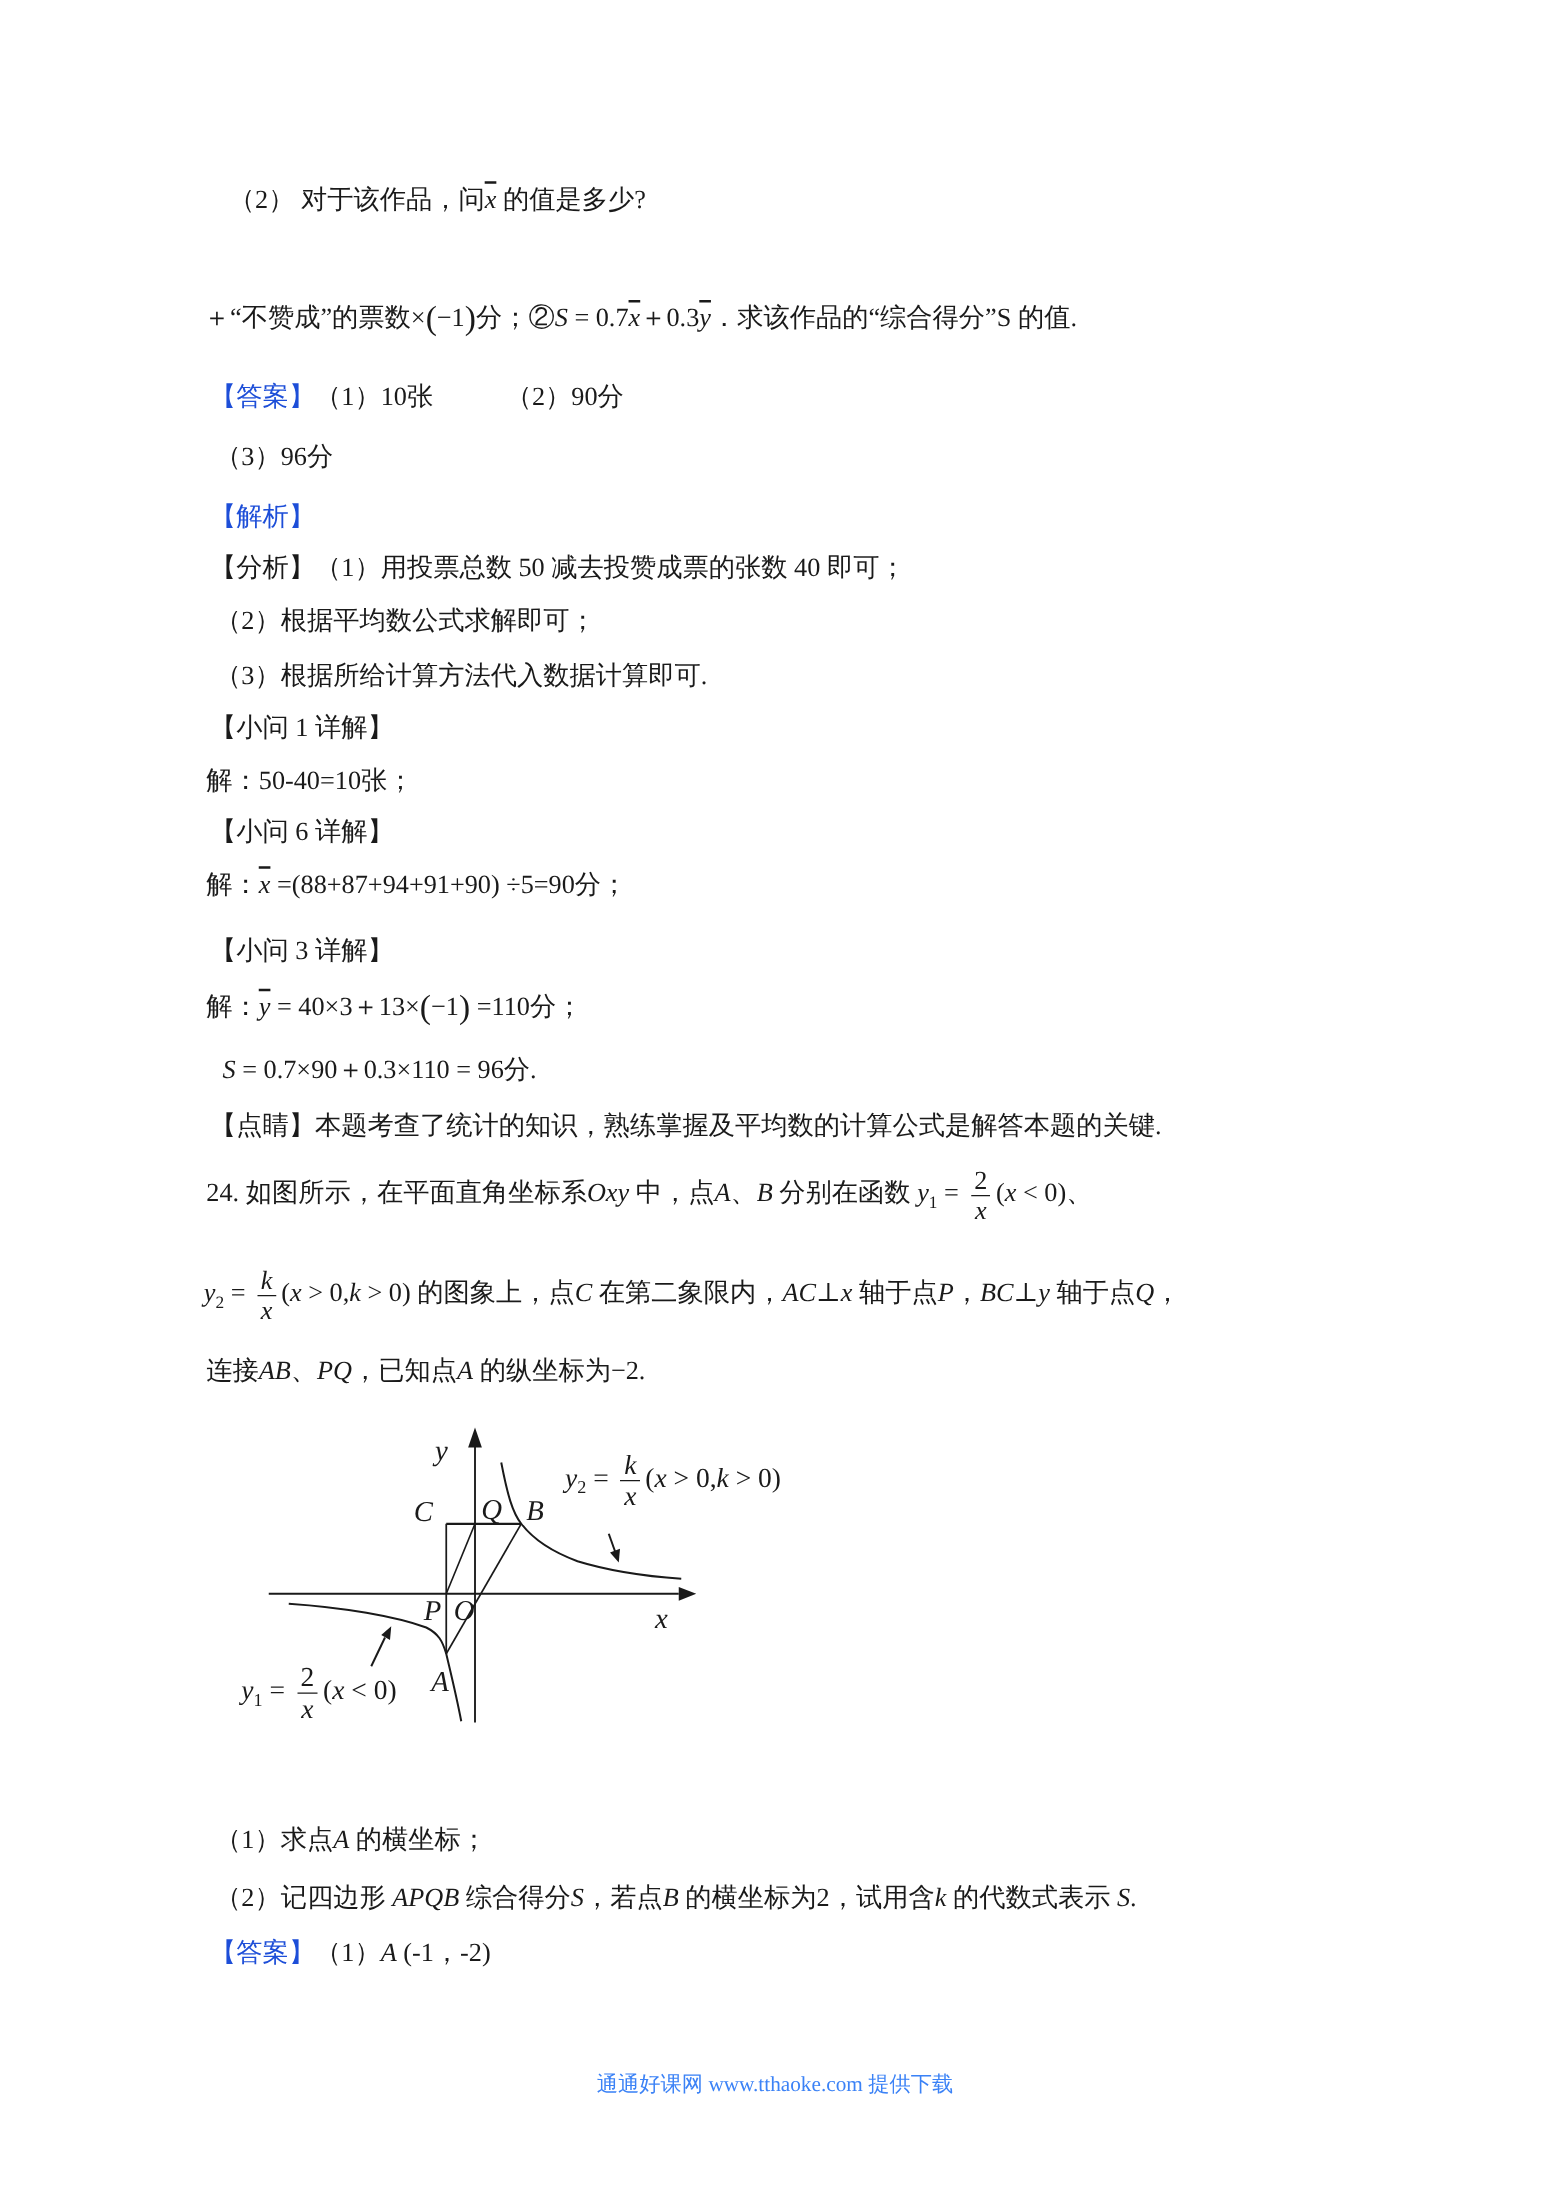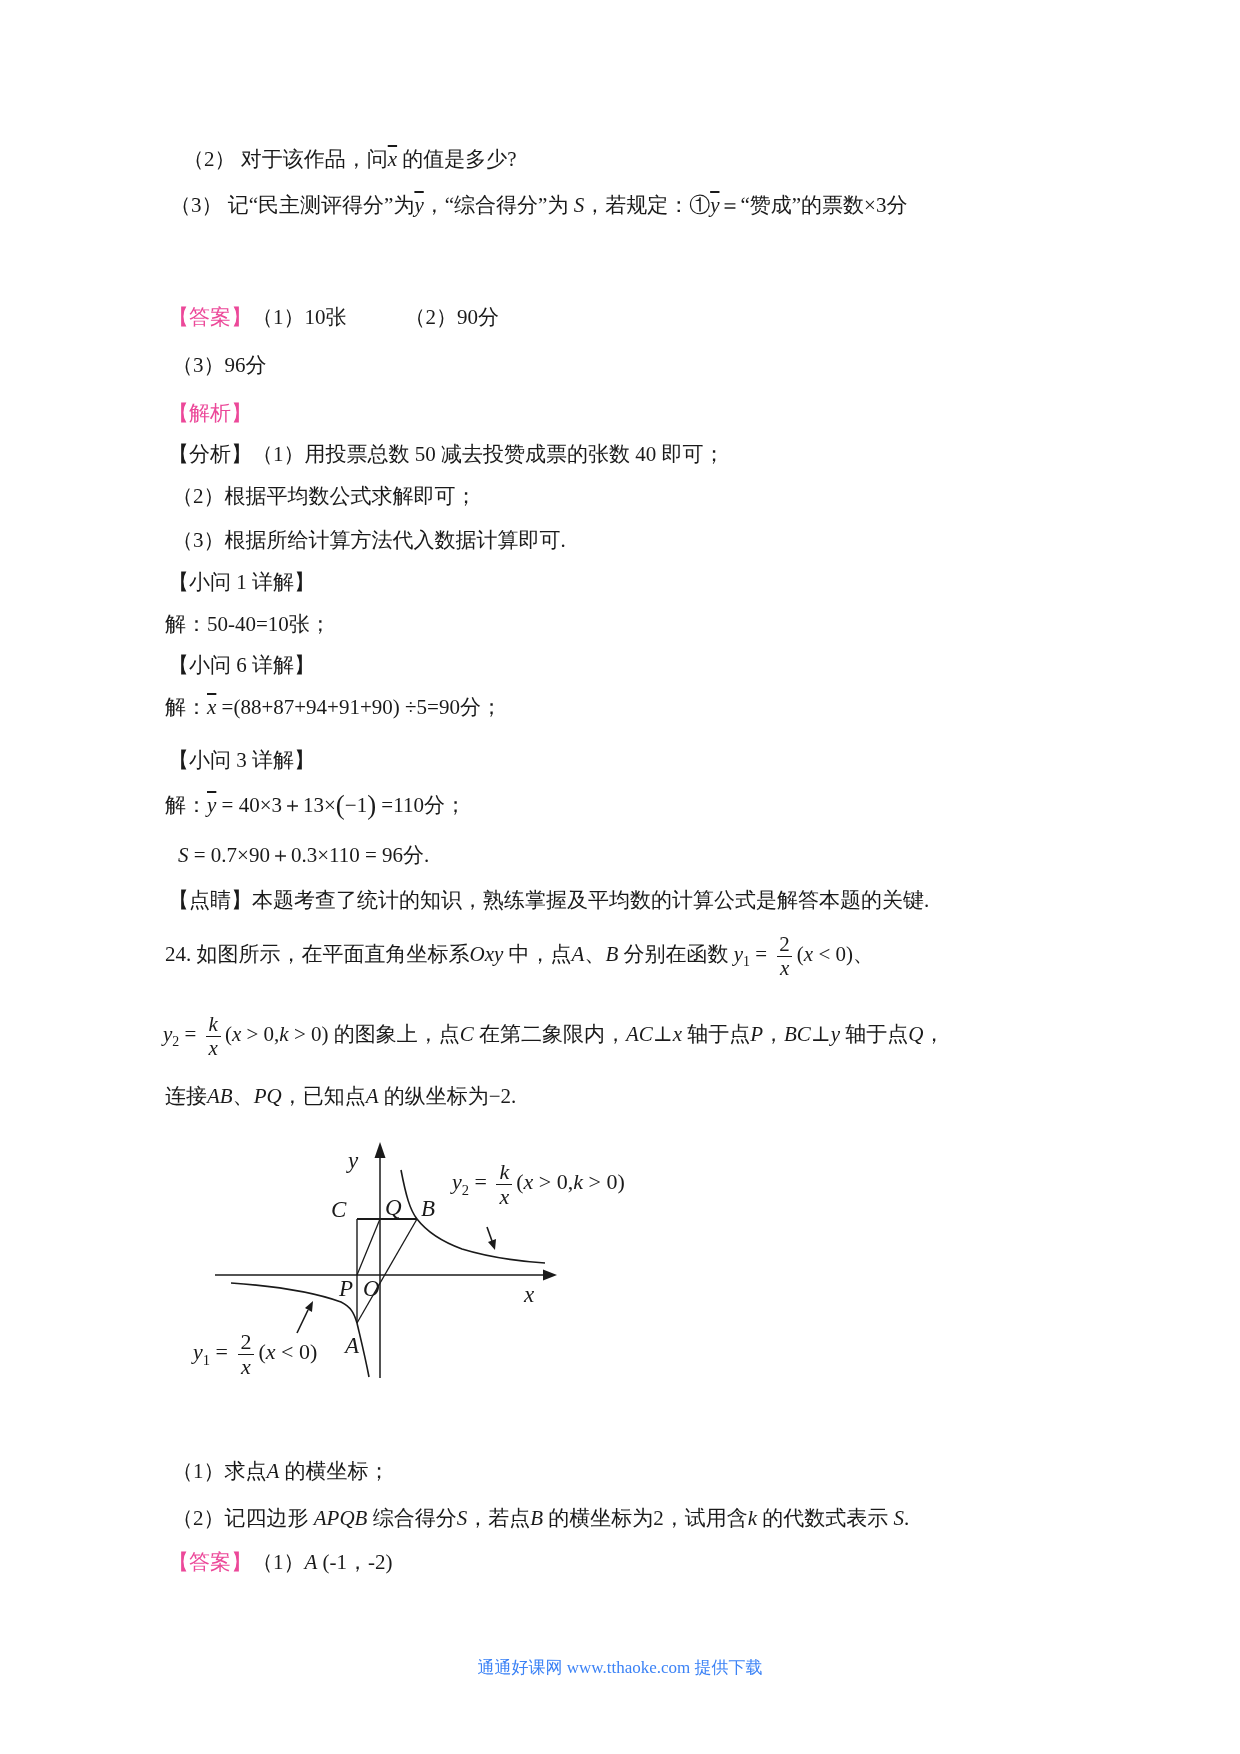--- a/index.html
+++ b/index.html
@@ -2,39 +2,39 @@
 <html><head>
 <meta charset="utf-8">
 <style>
   html,body{margin:0;padding:0;background:#ffffff;}
   #page{position:relative;width:1240px;height:1754px;background:#ffffff;overflow:hidden;
         font-family:"Liberation Serif","DejaVu Serif",serif;color:#1a1a1a;}
   .para{position:absolute;font-size:21px;line-height:1.25;white-space:pre;color:#1a1a1a;}
   .para span{white-space:pre;}
   .it{font-style:italic;font-family:"Liberation Serif","DejaVu Serif",serif;}
   .ovl{text-decoration:overline;font-style:italic;}
-  .bl{color:#ec4899;}
+  .bl{color:#1d4ed8;}
   .sb{font-size:66%;vertical-align:sub;}
   .gap{margin-left:58px;}
   .bigp{font-size:128%;vertical-align:-7%;}
   .frac{display:inline-flex;flex-direction:column;align-items:center;vertical-align:middle;
         margin:0 4px;line-height:1.08;}
   .fn,.fd{padding:0 3px;text-align:center;}
   .fd{border-top:1.5px solid #1a1a1a;}
   .footer{position:absolute;left:0;width:1240px;text-align:center;font-size:17px;color:#3b82f6;}
   svg text{font-family:"Liberation Serif","DejaVu Serif",serif;font-style:italic;font-size:23px;fill:#1a1a1a;}
   .figlabel{position:absolute;font-size:22px;white-space:pre;}
 </style>
 </head>
 <body>
 
 <div id="page">
 
   <div class="para" style="top:146px;left:183px"><span>（2） 对于该作品，问</span><span class="ovl">x</span><span> 的值是多少?</span></div>
-  <div class="para" style="top:192px;left:170px"><span>（3） 记“民主测评得分”为</span><span class="ovl">y</span><span>，“综合得分”为 </span><span class="it">S</span><span>，若规定：①</span><span class="ovl">y</span><span>＝“赞成”的票数×3分</span></div>
+  <div class="para" style="top:238px;left:163px"><span>＋“不赞成”的票数×</span><span class="bigp">(</span><span>−1</span><span class="bigp">)</span><span>分；②</span><span class="it">S</span><span> = 0.7</span><span class="ovl">x</span><span>＋0.3</span><span class="ovl">y</span><span>．求该作品的“综合得分”S 的值.</span></div>
   <div class="para" style="top:304px;left:168px"><span class="bl">【答案】</span><span>（1）10张</span><span class="gap">（2）90分</span></div>
   <div class="para" style="top:352px;left:172px"><span>（3）96分</span></div>
   <div class="para" style="top:400px;left:168px"><span class="bl">【解析】</span></div>
   <div class="para" style="top:441px;left:168px"><span>【分析】（1）用投票总数 50 减去投赞成票的张数 40 即可；</span></div>
   <div class="para" style="top:483px;left:172px"><span>（2）根据平均数公式求解即可；</span></div>
   <div class="para" style="top:527px;left:172px"><span>（3）根据所给计算方法代入数据计算即可.</span></div>
   <div class="para" style="top:569px;left:168px"><span>【小问 1 详解】</span></div>
   <div class="para" style="top:611px;left:165px"><span>解：50-40=10张；</span></div>
   <div class="para" style="top:652px;left:168px"><span>【小问 6 详解】</span></div>
   <div class="para" style="top:694px;left:165px"><span>解：</span><span class="ovl">x</span><span> =(88+87+94+91+90) ÷5=90分；</span></div>

